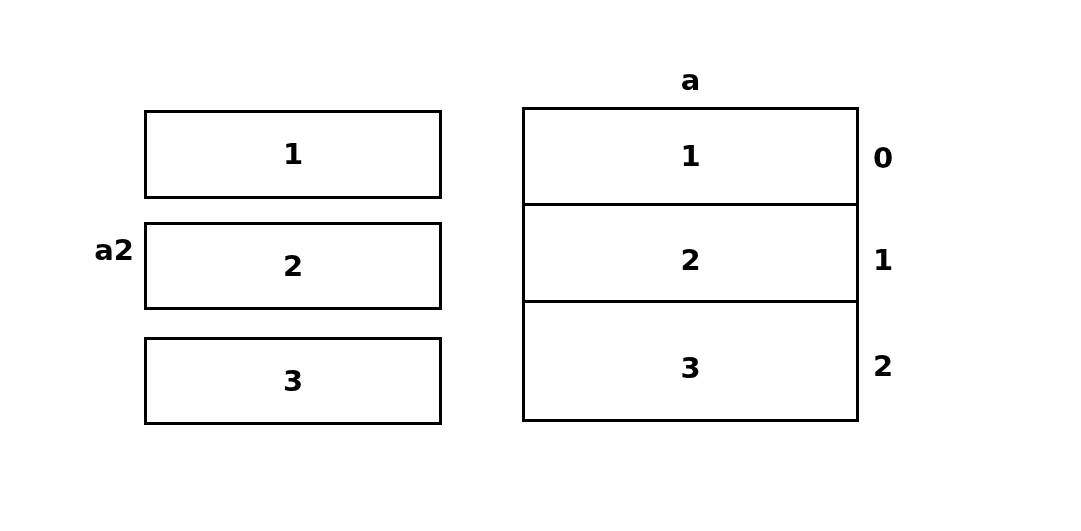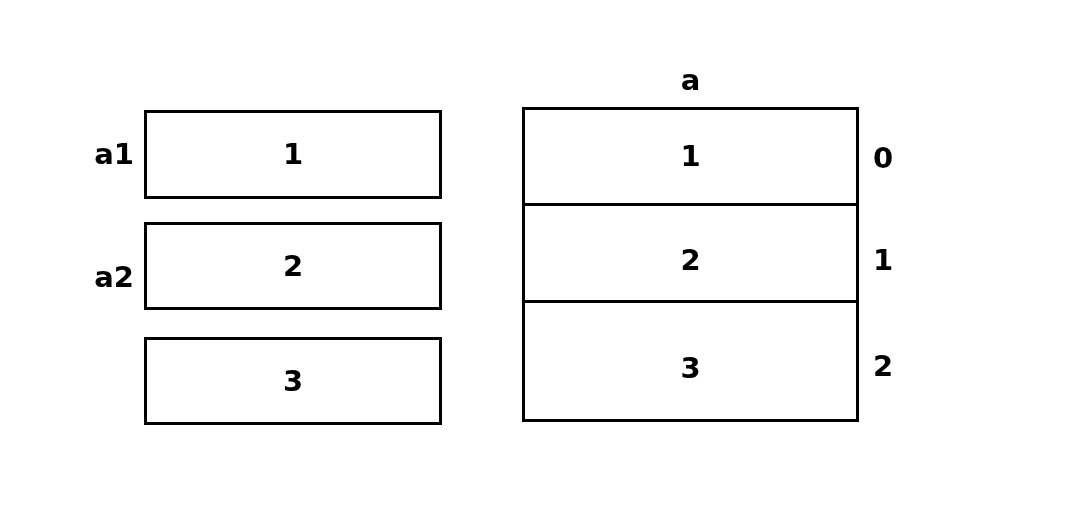--- a/index.html
+++ b/index.html
@@ -78,26 +78,25 @@
     width: 50px;
     line-height: 29px;
     text-align: left;
   }
 </style>
 </head>
 <body>
 
 <div class="canvas" style="--bg: #ffffff; --line: #000000; --text: #000000;">
 
-  <div class="var-label" style="top:110px;height:89px">a1</div>
   <div class="var-box" style="top:110px;height:89px">
     <span>1</span>
   </div>
 
-  <div class="var-label" style="top:233px;height:88px">a2</div>
+  <div class="var-label" style="top:206px;height:88px">a2</div>
   <div class="var-box" style="top:222px;height:88px">
     <span>2</span>
   </div>
 
   <div class="var-box" style="top:337px;height:88px">
     <span>3</span>
   </div>
 
   <div class="array-title">a</div>
 

